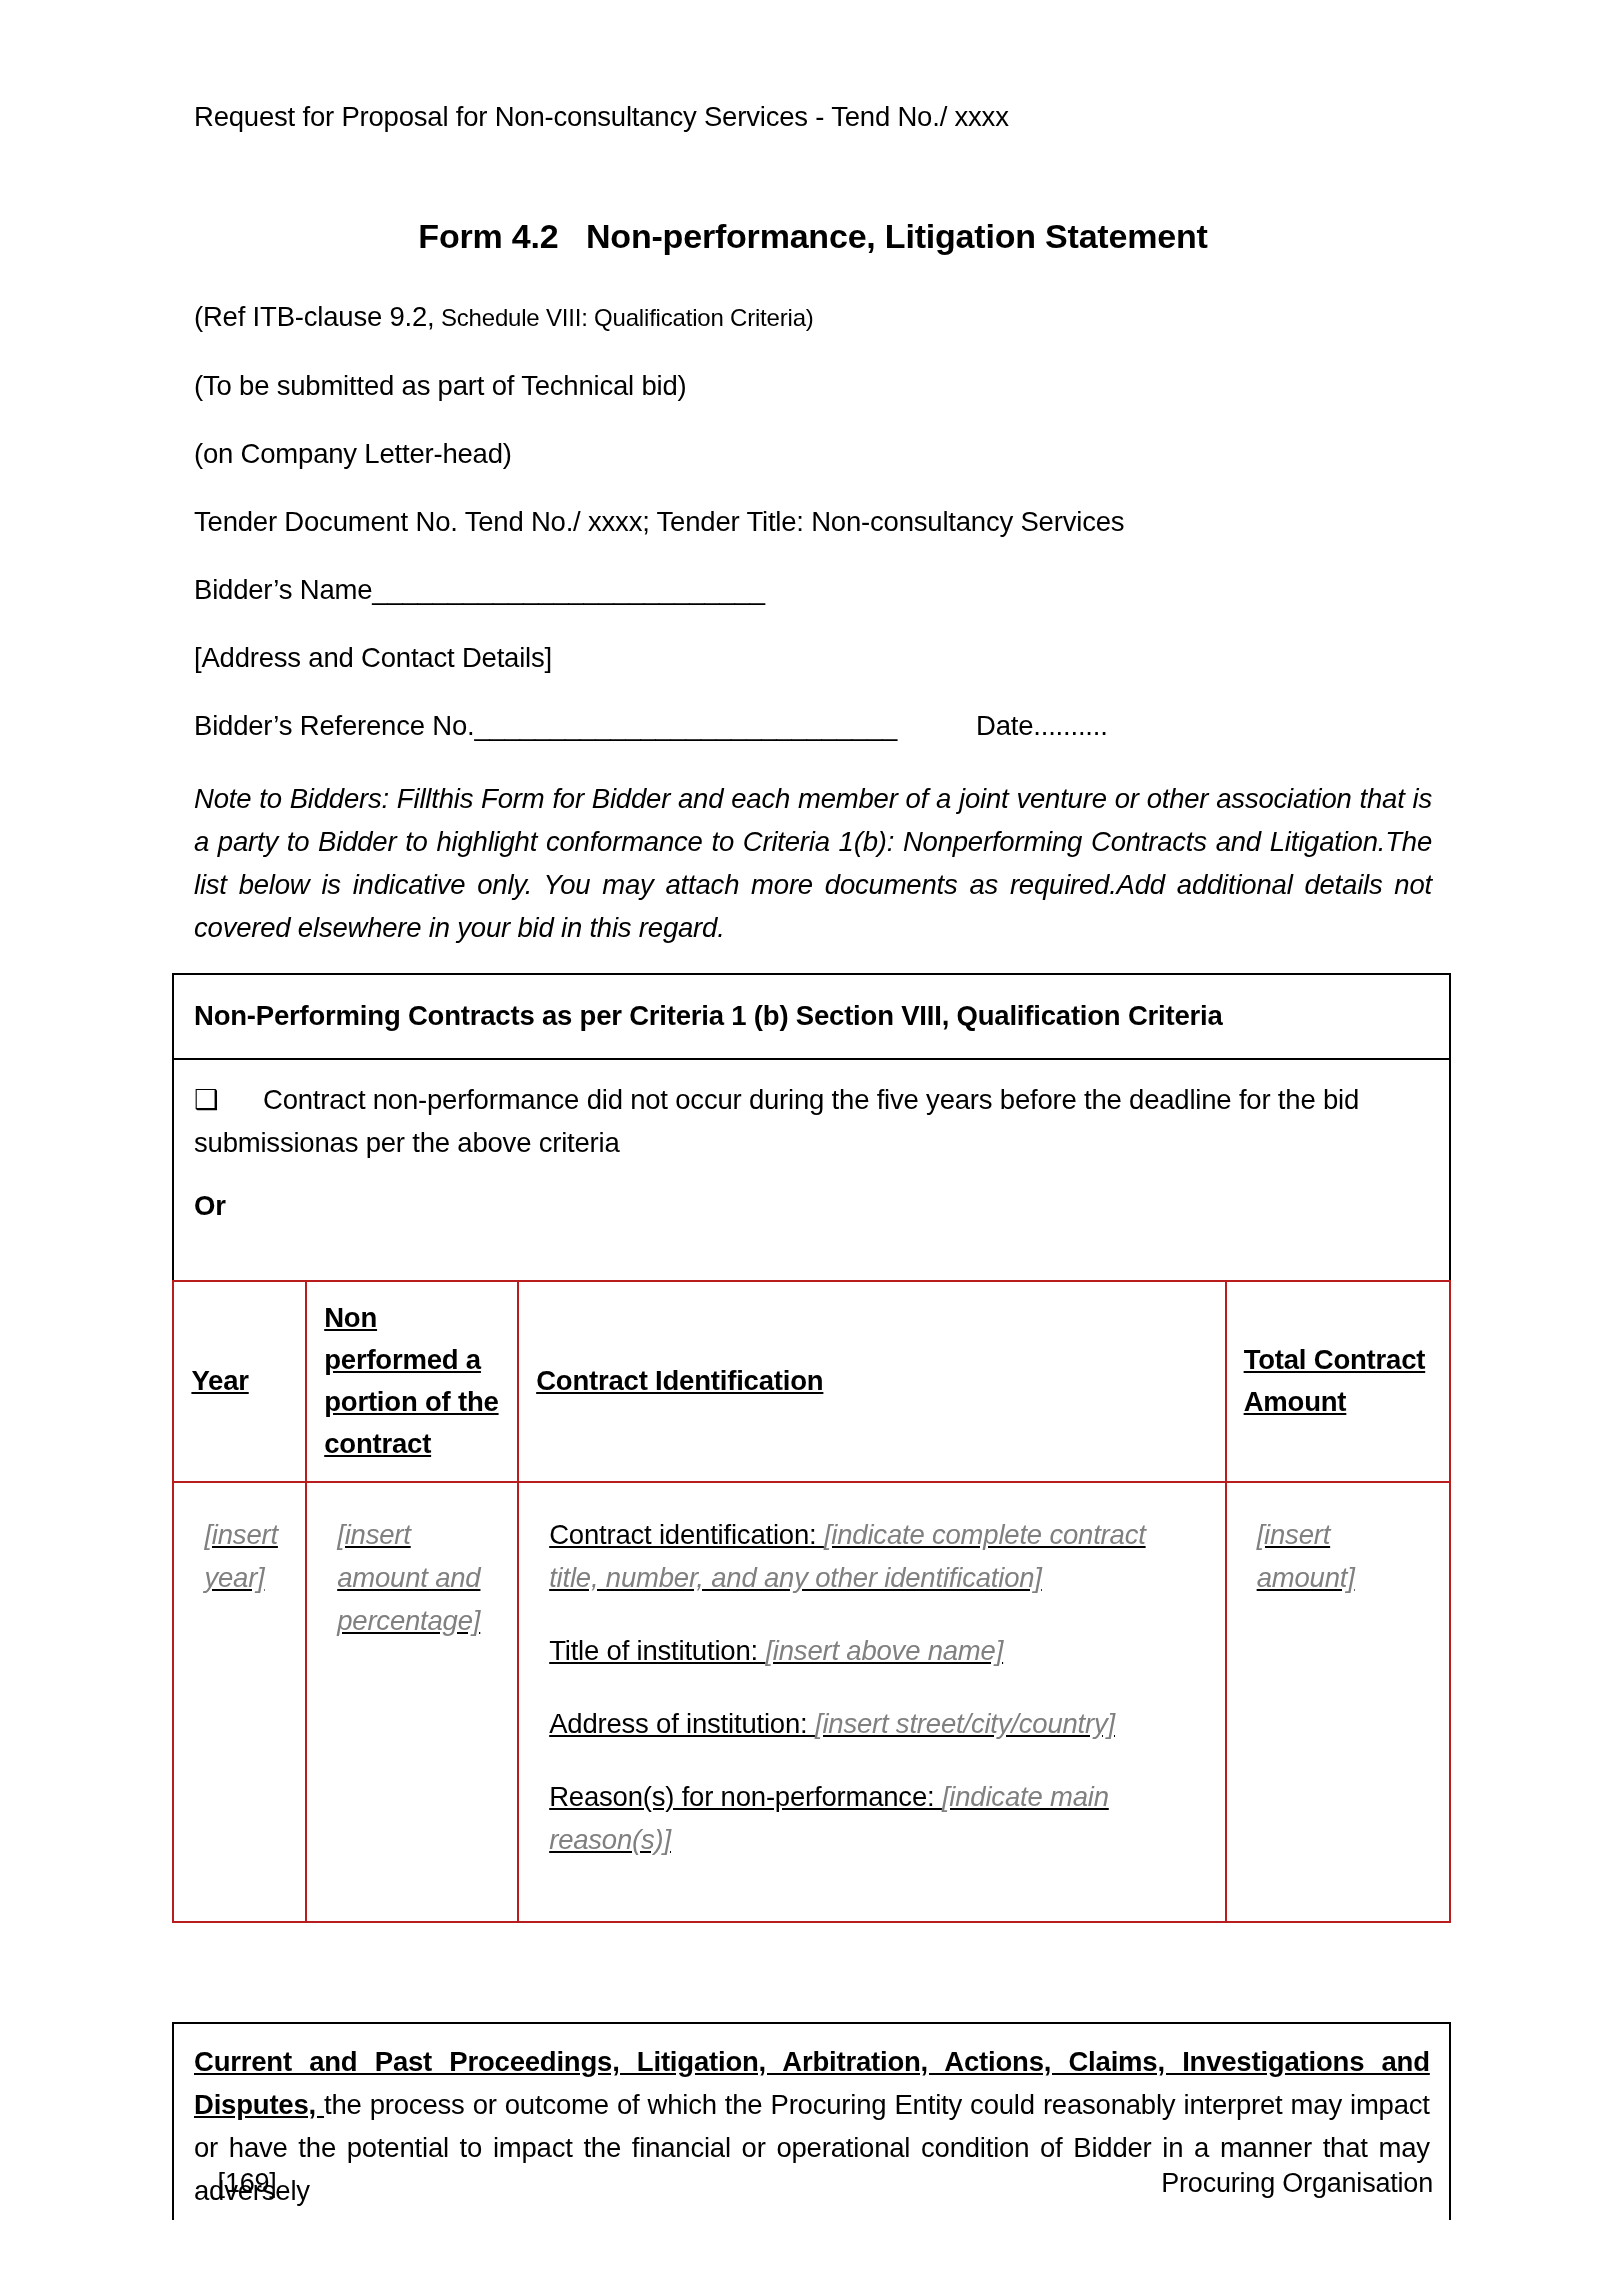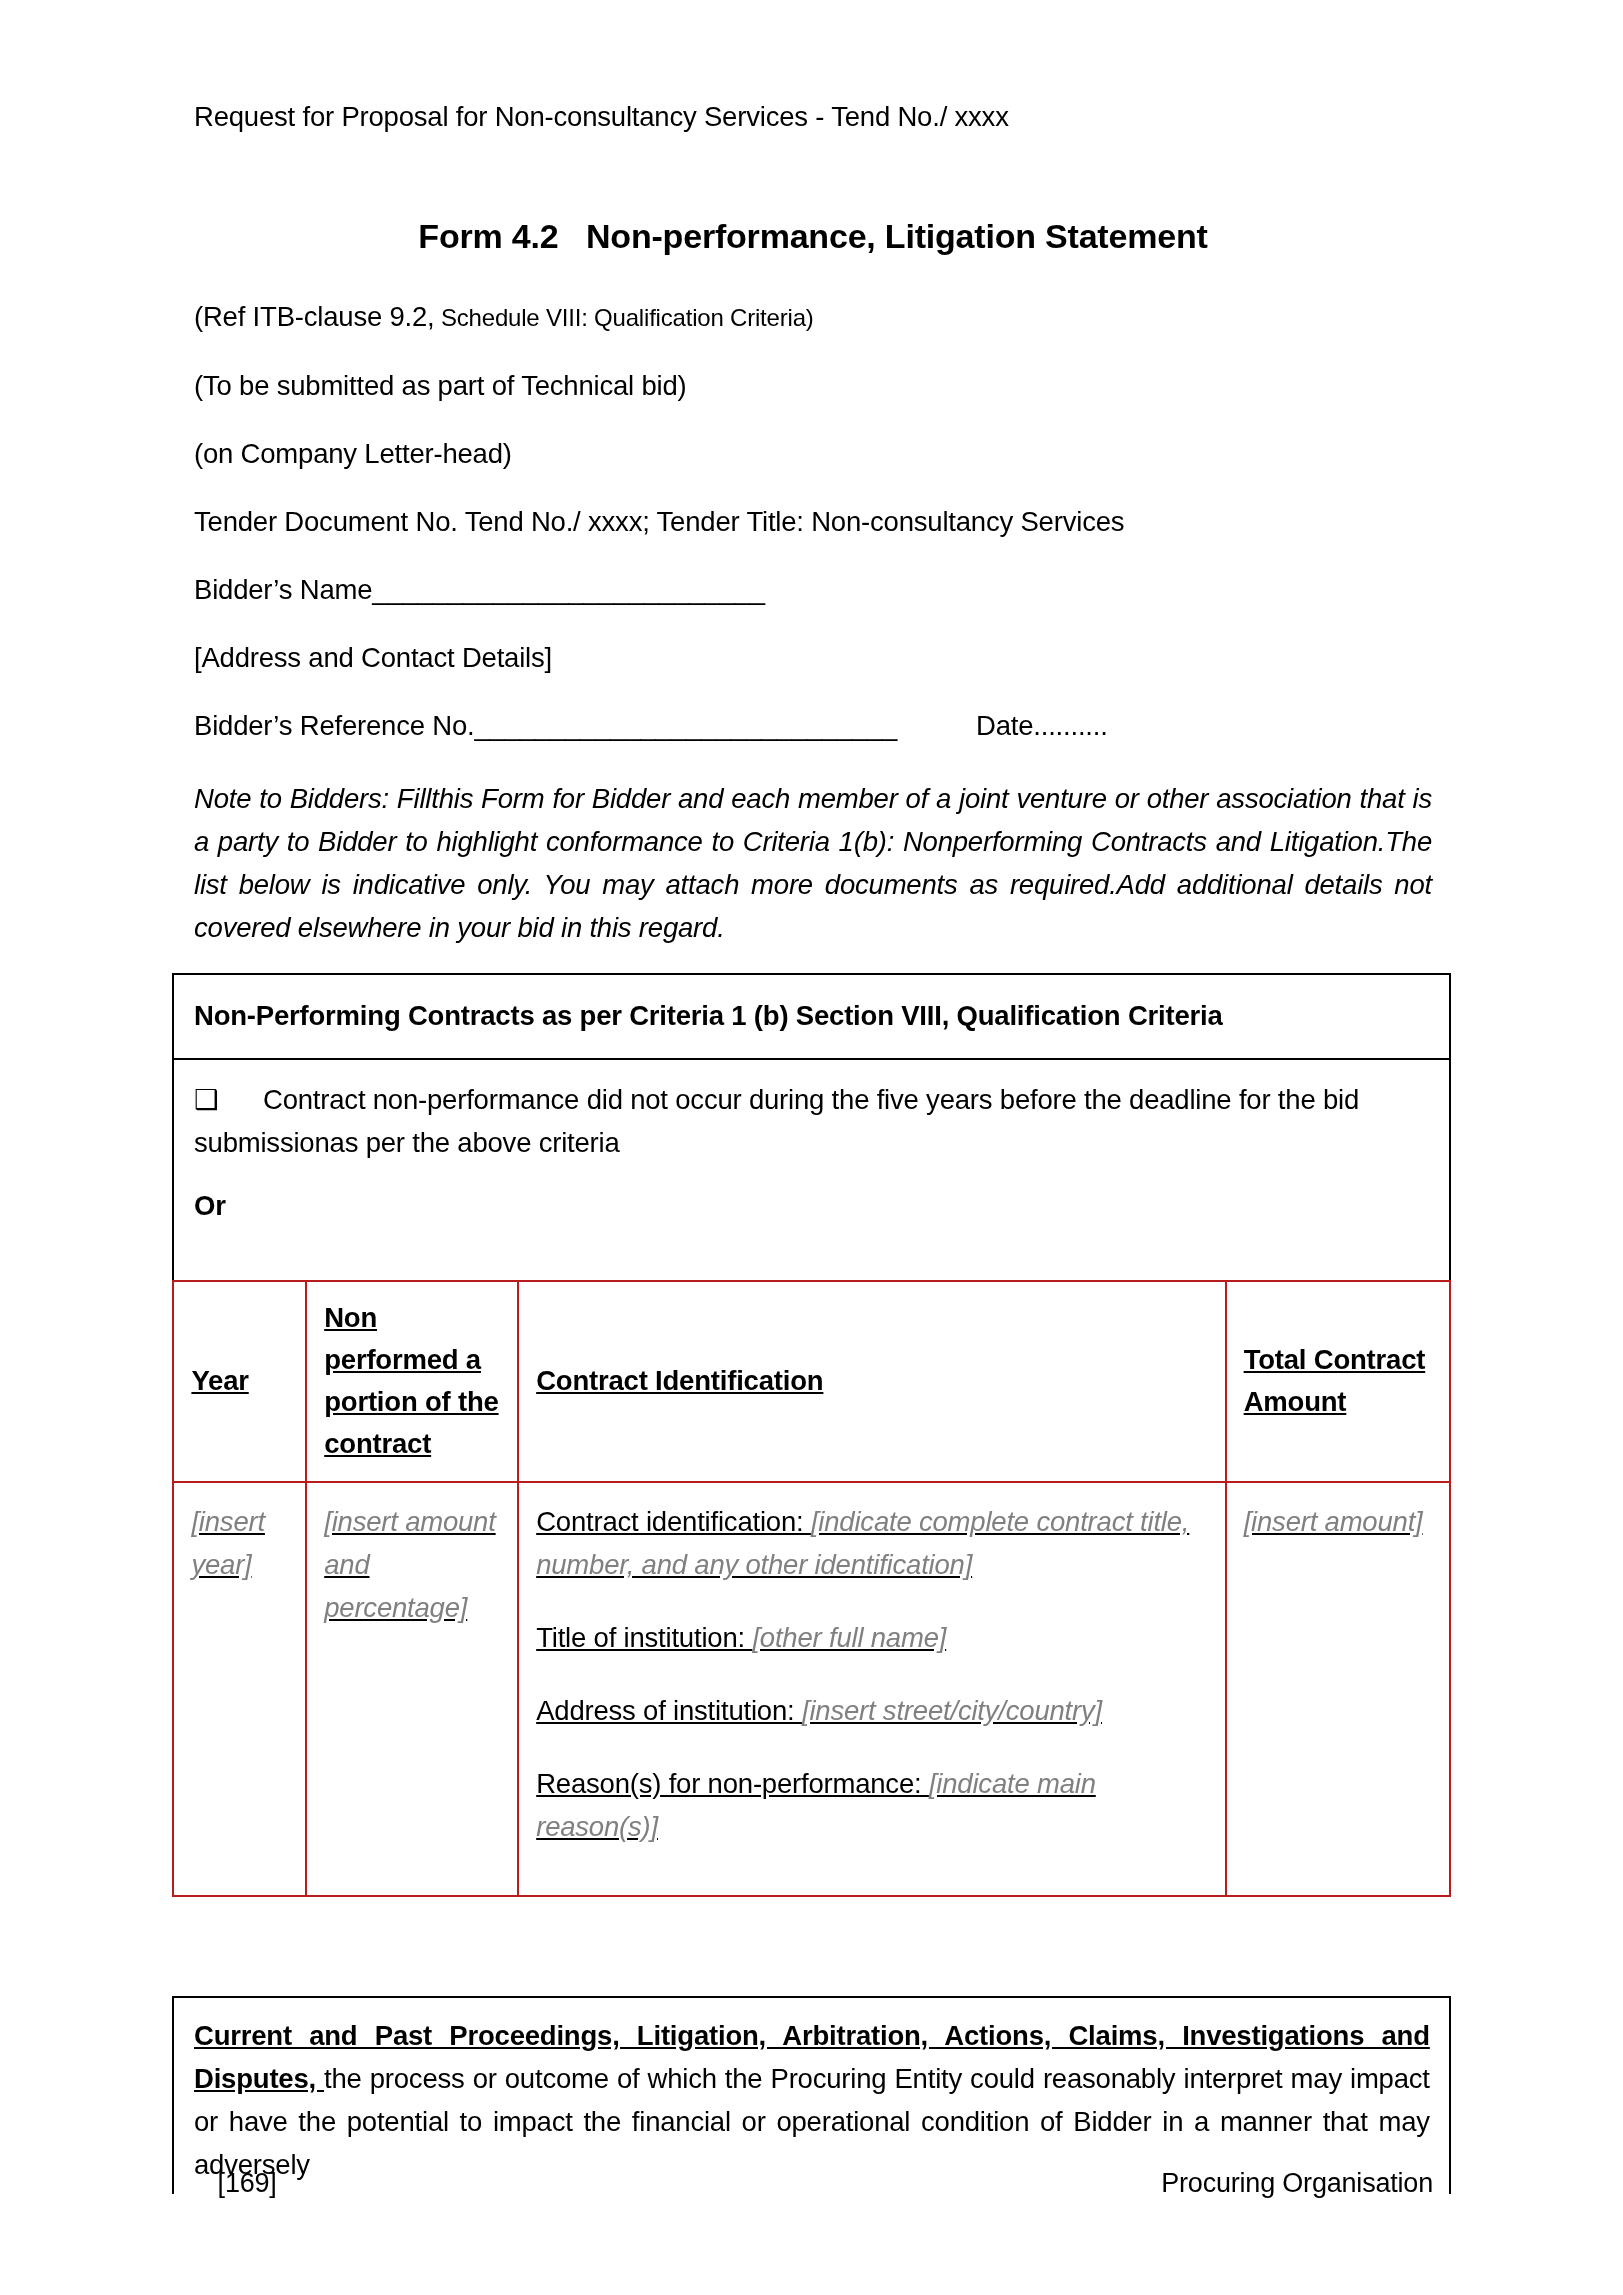--- a/index.html
+++ b/index.html
@@ -34,21 +34,21 @@
   .box1-body p { margin:0 0 19.6px; line-height:43px; }
   .box1-body p.or { font-weight:bold; }
   .cb { display:inline-block; width:69px; }
 
   table.grid { width:100%; border-collapse:collapse; table-layout:fixed; }
   table.grid th, table.grid td { border:2px solid #b91c1c; box-sizing:border-box;text-decoration:underline; }
   table.grid thead th {
     height:188px; vertical-align:middle; text-align:left;
     font-weight:bold; padding:15.7px 17px; line-height:42px; font-size:27.5px;
   }
-  table.grid tbody td { height:313px; vertical-align:top; padding:17px; line-height:43px; }
+  table.grid tbody td { height:313px; vertical-align:top; padding:30px; line-height:43px; }
   table.grid tbody td p { margin:0 0 30px; }
   .ph { color:#808080; font-style:italic; }
 
   .box2 {
     margin:99px 0 0 -21.6px; width:1279px;
     border:2px solid #000; border-bottom:none;
     padding:15.7px 19.6px 7.9px; box-sizing:border-box;
     text-align:justify; line-height:43px;
   }
   .box2 .hd { font-weight:bold; text-decoration:underline; }
@@ -108,21 +108,21 @@
             <th>Contract Identification</th>
             <th>Total Contract Amount</th>
           </tr>
         </thead>
         <tbody>
           <tr>
             <td><span class="ph">[insert year]</span></td>
             <td><span class="ph">[insert amount and percentage]</span></td>
             <td>
               <p><span>Contract identification: </span><span class="ph">[indicate complete contract title, number, and any other identification]</span></p>
-              <p><span>Title of institution: </span><span class="ph">[other full name]</span></p>
+              <p><span>Title of institution: </span><span class="ph">[insert above name]</span></p>
               <p><span>Address of institution: </span><span class="ph">[insert street/city/country]</span></p>
               <p><span>Reason(s) for non-performance: </span><span class="ph">[indicate main reason(s)]</span></p>
             </td>
             <td><span class="ph">[insert amount]</span></td>
           </tr>
         </tbody>
       </table>
     </div>
 
     <div class="box2"><span class="hd">Current and Past Proceedings, Litigation, Arbitration, Actions, Claims, Investigations and Disputes, </span><span>the process or outcome of which the Procuring Entity could reasonably interpret may impact or have the potential to impact the financial or operational condition of Bidder in a manner that may adversely</span></div>

